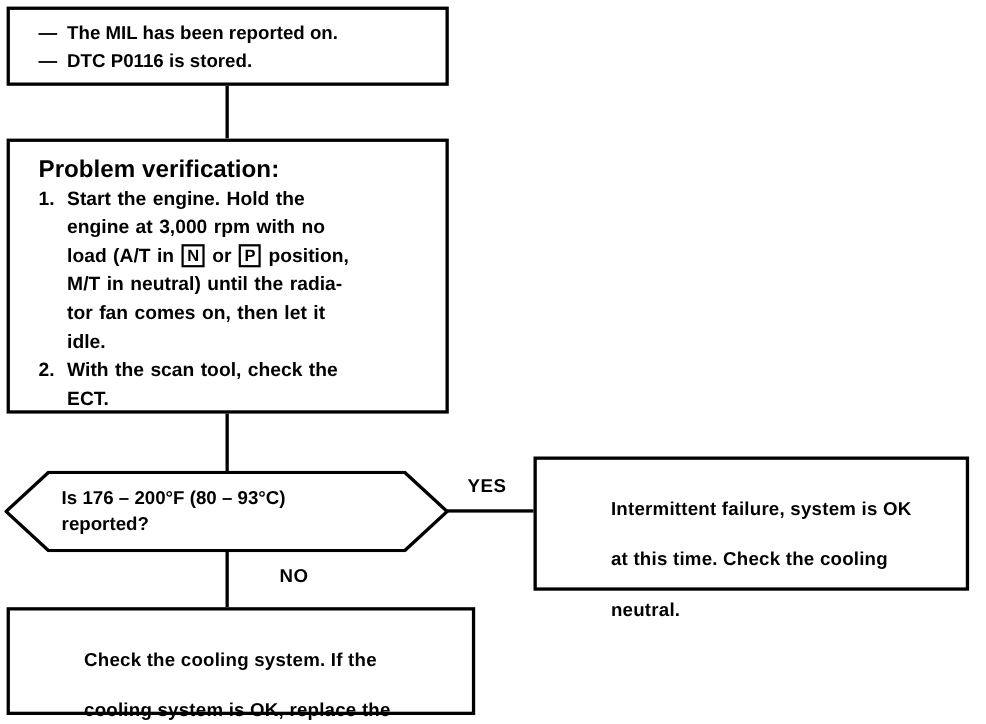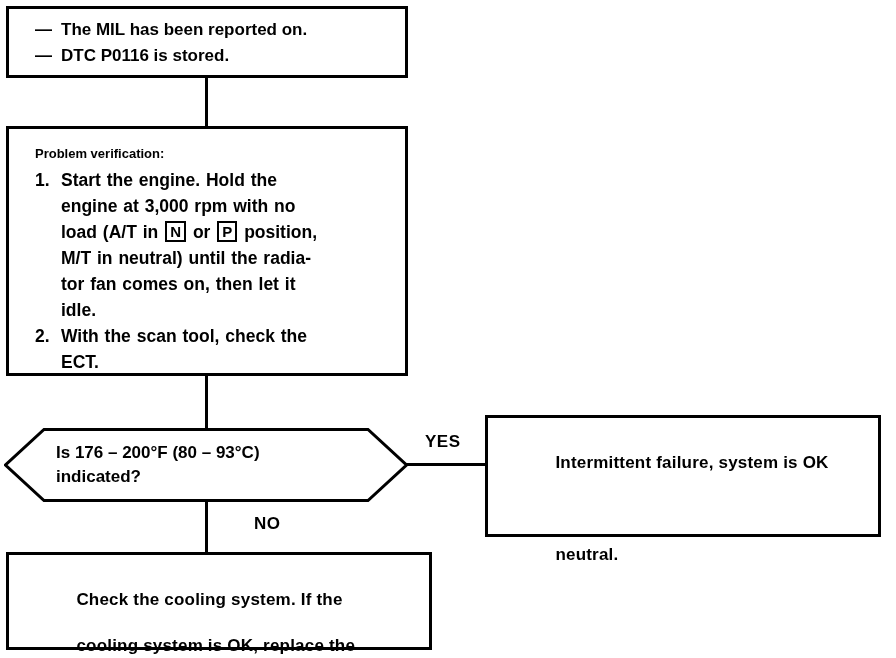--- a/index.html
+++ b/index.html
@@ -48,21 +48,21 @@
   .bullet-dash {
     display: inline-block;
     width: 26px;
     flex: 0 0 26px;
     font-weight: bold;
   }
 
   
   .heading {
     font-weight: bold;
-    font-size: 13px;
+    font-size: 22px;
     line-height: 25px;
     margin-bottom: 1px;
   }
   .step-row {
     display: flex;
     align-items: flex-start;
     font-weight: bold;
     font-size: 17.5px;
     line-height: 26px;
   }
@@ -184,32 +184,32 @@
   </div>
 
   <div class="vline" style="left:205px; top:376px; height:54px;"></div>
 
   <div id="decision">
     <svg width="404" height="74" viewBox="0 0 404 74" aria-hidden="true">
       <polygon points="40,1.5 364,1.5 402.5,37 364,72.5 40,72.5 1.5,37" fill="#ffffff" stroke="#000000" stroke-width="3" stroke-linejoin="miter"></polygon>
     </svg>
     <div class="decision-label">
       <span>Is 176 – 200°F (80 – 93°C)</span><br>
-      <span>indicated?</span>
+      <span>reported?</span>
     </div>
   </div>
 
   <div class="hline" style="left:405px; top:463px; width:82px;"></div>
   <div class="branch-label" style="left:425px; top:432px;">YES</div>
 
   <div class="node-box" id="yes-outcome-box" style="left:485px; top:415px; width:396px; height:122px;">
     <div class="box-inner" style="padding:10px 12px 8px 28px;">
       <div class="txt">
         <span>Intermittent failure, system is OK</span><br>
-        <br>
+        <span>at this time. Check the cooling</span><br>
         <span>neutral.</span>
       </div>
     </div>
   </div>
 
   <div class="vline" style="left:205px; top:500px; height:52px;"></div>
   <div class="branch-label" style="left:206px; top:514px;margin-left:48px;">NO</div>
 
   <div class="node-box" id="no-outcome-box" style="left:6px; top:552px; width:426px; height:98px;">
     <div class="box-inner" style="padding:10px 12px 8px 28px;">

